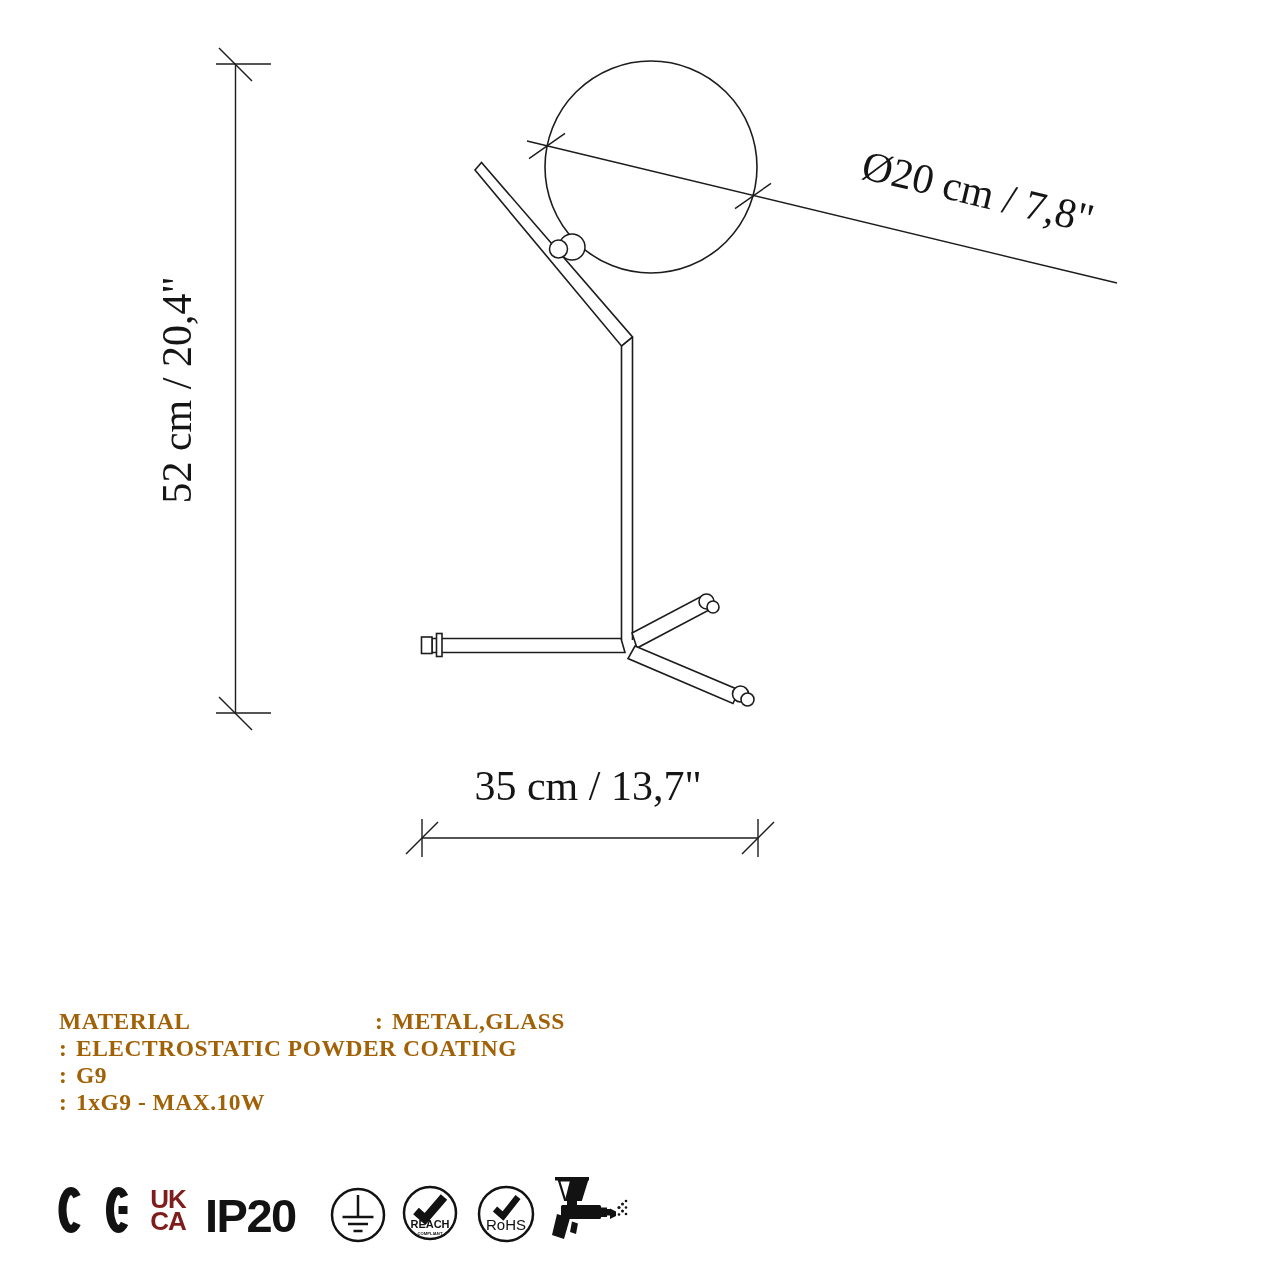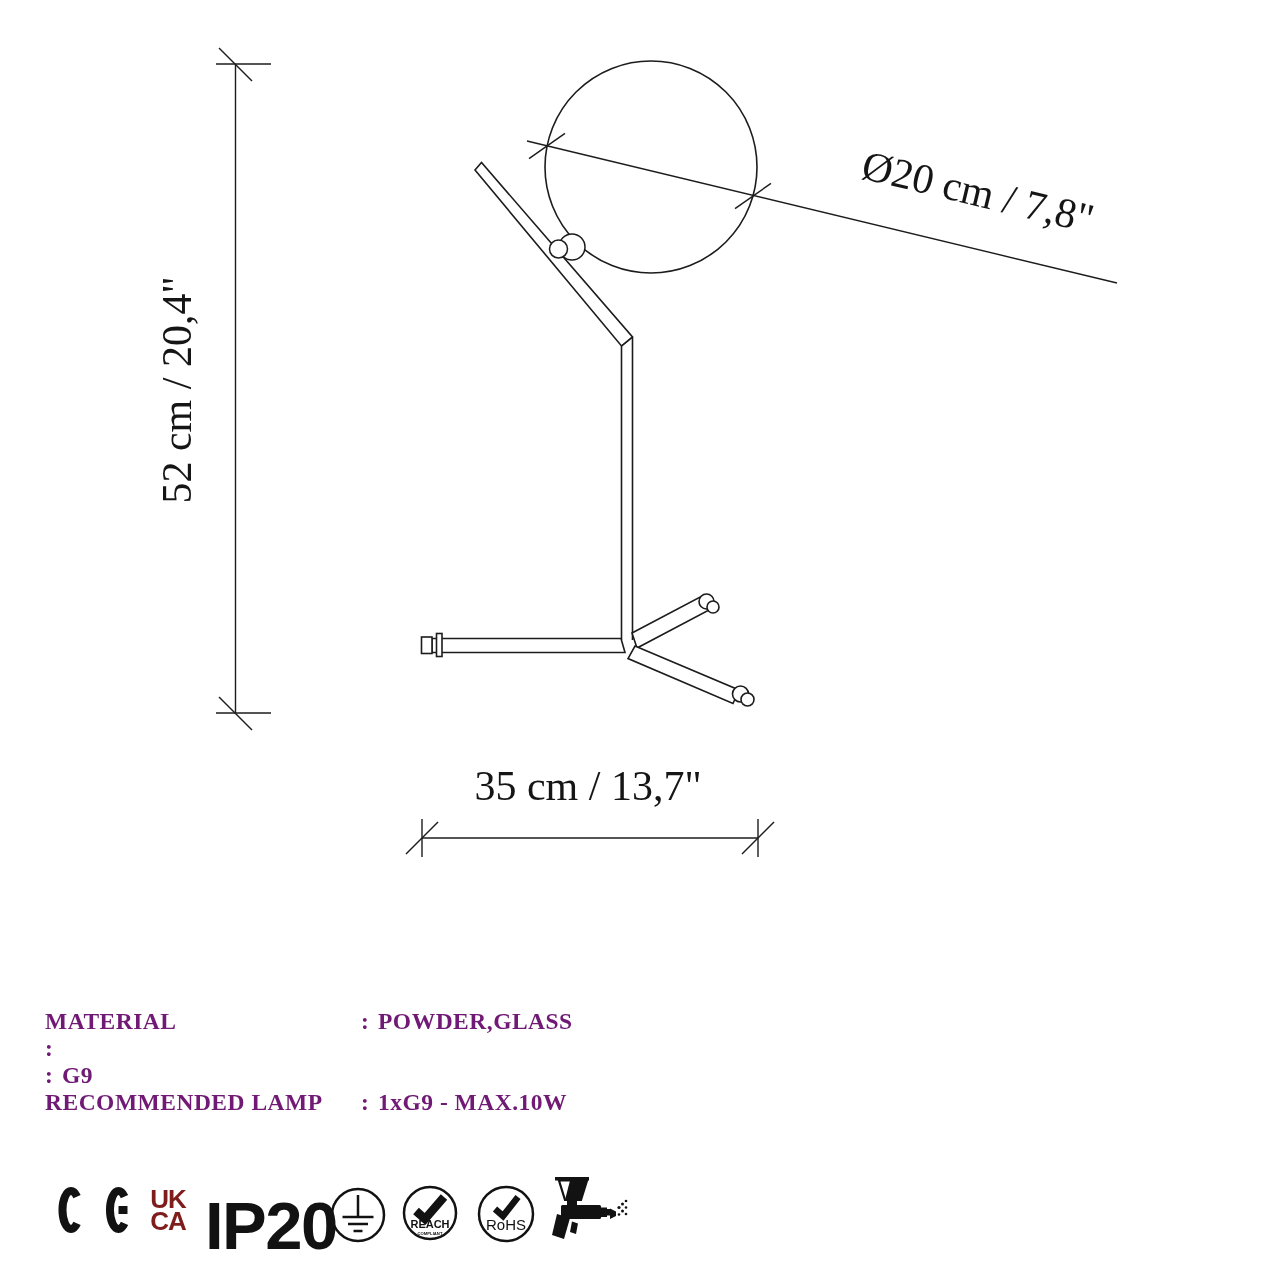--- a/index.html
+++ b/index.html
@@ -9,35 +9,35 @@
   }
   .art{position:absolute;left:0;top:0;}
   .dim{
     position:absolute;font-size:42px;color:#151515;white-space:nowrap;
     text-align:center;width:340px;line-height:50px;
   }
   #dim-h{left:7px;top:365px;transform:rotate(-90deg);}
   #dim-d{left:808px;top:167px;transform:rotate(13.5deg);}
   #dim-w{left:418px;top:761px;}
   .specs{
-    position:absolute;left:45px;top:1008px;font-weight:bold;font-size:23.5px;
-    line-height:27px;letter-spacing:0.5px;color:#701a75;
+    position:absolute;left:59px;top:1008px;font-weight:bold;font-size:23.5px;
+    line-height:27px;letter-spacing:0.5px;color:#a16207;
   }
   .spec-row{display:flex;}
   .spec-label{width:316px;flex:none;}
   .spec-sep{width:17px;flex:none;}
   .icons .ic{position:absolute;}
   #ukca{
     left:142px;top:1188px;width:52px;text-align:center;
     font-family:"Liberation Sans",sans-serif;font-weight:bold;font-size:26px;
     line-height:22px;letter-spacing:-1px;color:#7f1d1d;
   }
   #ip20{
     left:205px;top:1192px;font-family:"Liberation Sans",sans-serif;
-    font-weight:bold;font-size:67px;line-height:1;letter-spacing:-1.5px;color:#121212;
+    font-weight:bold;font-size:47px;line-height:1;letter-spacing:-1.5px;color:#121212;
   }
   svg text{font-family:"Liberation Sans",sans-serif;}
 </style>
 </head>
 <body>
 
 <div class="canvas">
 
   <svg class="art" width="1280" height="1280" viewBox="0 0 1280 1280">
     <g stroke="#1c1c1c" stroke-width="1.6" fill="none">
@@ -94,31 +94,31 @@
   </svg>
 
   <div class="dim" id="dim-h">52 cm / 20,4"</div>
   <div class="dim" id="dim-d">Ø20 cm / 7,8"</div>
   <div class="dim" id="dim-w">35 cm / 13,7"</div>
 
   <div class="specs">
     <div class="spec-row">
       <div class="spec-label">MATERIAL</div>
       <div class="spec-sep">:</div>
-      <div class="spec-value">POWDER,GLASS</div>
+      <div class="spec-value">METAL,GLASS</div>
     </div>
     <div class="spec-row">
       <div class="spec-sep">:</div>
+      <div class="spec-value">ELECTROSTATIC POWDER COATING</div>
     </div>
     <div class="spec-row">
       <div class="spec-sep">:</div>
       <div class="spec-value">G9</div>
     </div>
     <div class="spec-row">
-      <div class="spec-label">RECOMMENDED LAMP</div>
       <div class="spec-sep">:</div>
       <div class="spec-value">1xG9 - MAX.10W</div>
     </div>
     <div class="spec-row">
       <div class="spec-sep"></div>
       <div class="spec-value"></div>
     </div>
   </div>
 
   <div class="icons">

